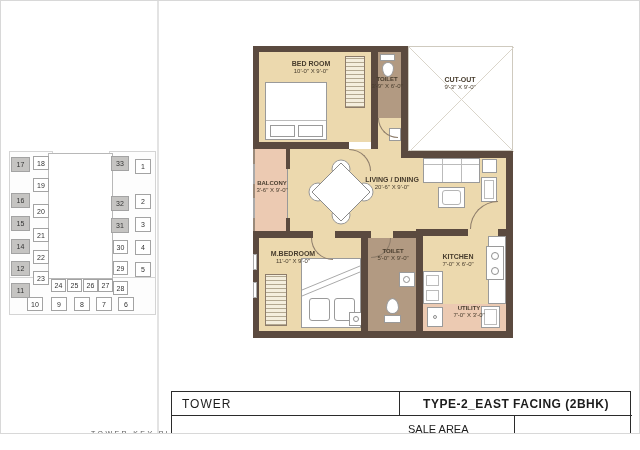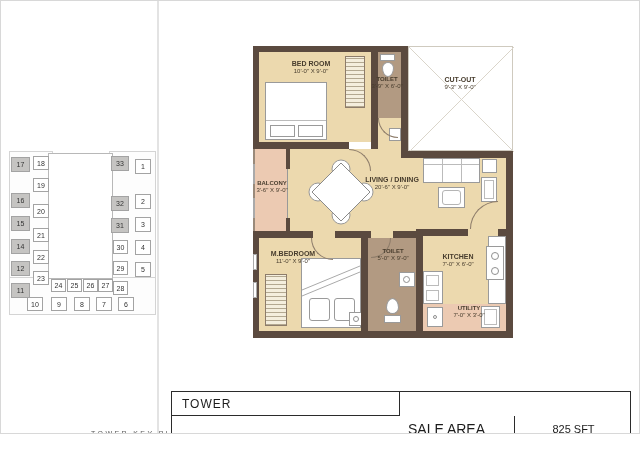--- a/index.html
+++ b/index.html
@@ -36,21 +36,21 @@
   .circle{border:1px solid #8f8f8f;border-radius:50%;background:#fff;}
   .thinline{background:#bbb;}
   
   #info-table{left:170px;top:390px;width:460px;height:49px;display:grid;
     grid-template-columns:228px 115px 117px;grid-template-rows:24px 25px;
     border:1px solid #2b2b2b;box-sizing:border-box;background:#fff;color:#1c1c1c;}
   #info-table .cell{display:flex;align-items:center;box-sizing:border-box;border-color:#2b2b2b;}
   .cell-tower{grid-column:1;grid-row:1;border-right:1px solid;border-bottom:1px solid;padding-left:10px;font-size:12px;letter-spacing:1px;}
   .cell-type{grid-column:2 / span 2;grid-row:1;border-bottom:1px solid;justify-content:center;font-size:12px;font-weight:bold;letter-spacing:.5px;}
   .cell-numbers{grid-column:1;grid-row:2;border-right:1px solid;justify-content:center;font-size:12px;letter-spacing:1.2px;}
-  .cell-salearea{grid-column:2;grid-row:2;border-right:1px solid;padding-left:8px;font-size:14px;}
+  .cell-salearea{grid-column:2;grid-row:2;border-right:1px solid;padding-left:8px;font-size:11px;}
   .cell-sft{grid-column:3;grid-row:2;justify-content:center;font-size:11px;}
 </style>
 </head>
 <body>
 
 <div id="page">
 
   <div id="panel-divider" class="abs"></div>
 
   <div id="key-plan" class="abs">
@@ -236,17 +236,17 @@
       <div class="rdims">7'-0" X 6'-0"</div>
     </div>
     <div class="abs rlabel small" style="left:190px;top:259px;width:52px;">
       <div class="rname">UTILITY</div>
       <div class="rdims">7'-0" X 3'-0"</div>
     </div>
   </div>
 
   <div id="info-table" class="abs">
     <div class="cell cell-tower">TOWER</div>
+    <div class="cell cell-type">TYPE-2_EAST FACING (2BHK)</div>
     <div class="cell cell-salearea">SALE AREA</div>
-    <div class="cell cell-sft">825 SFT</div>
   </div>
 
 </div>
 
 </body></html>

